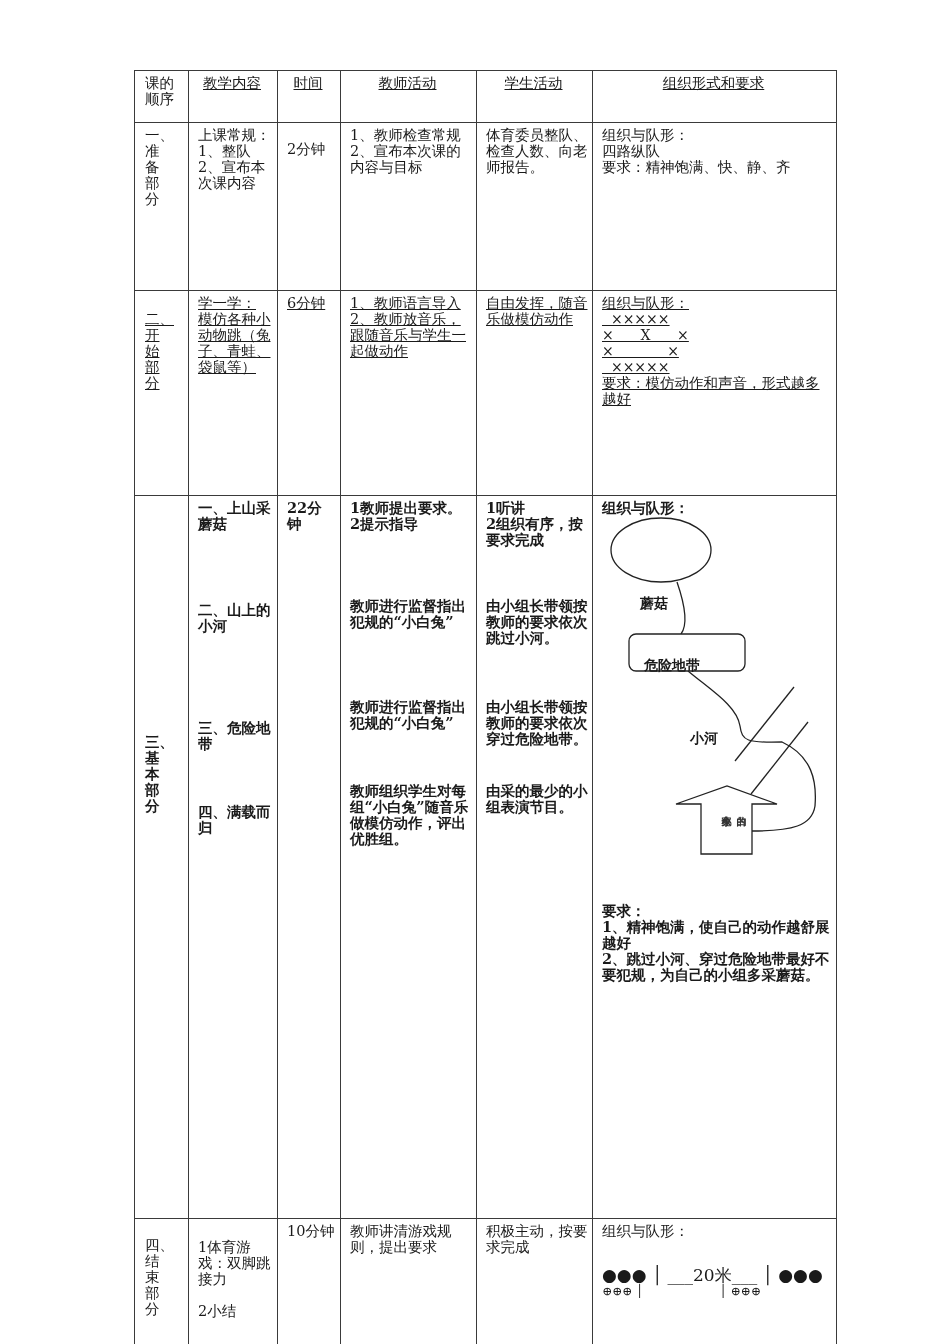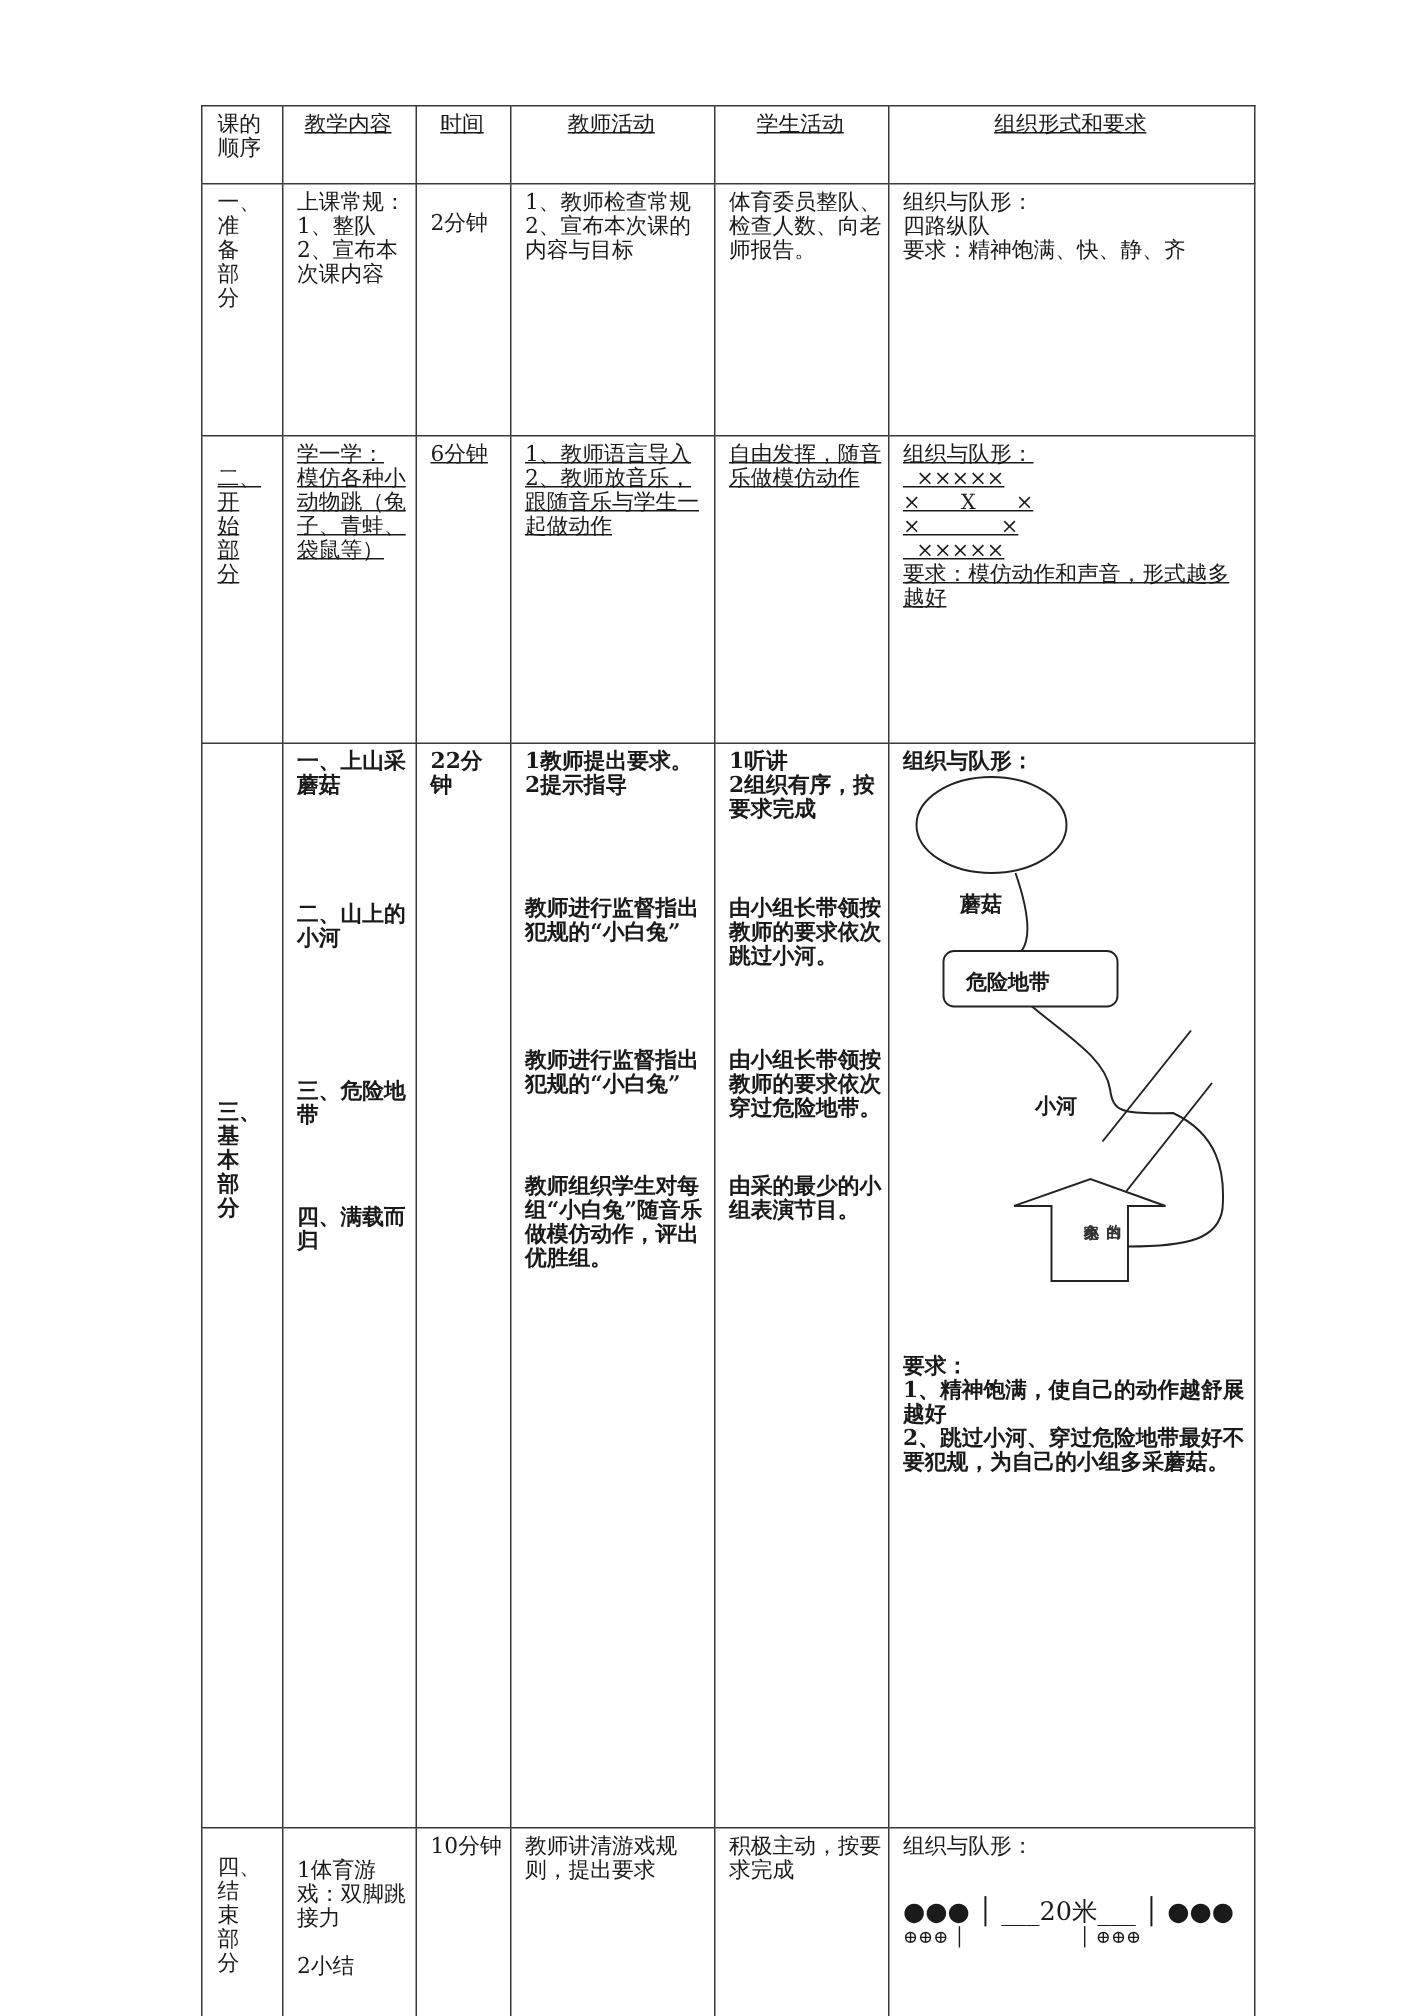--- a/index.html
+++ b/index.html
@@ -13,21 +13,21 @@
   .r1 td { height: 149px; }
   .r2 td { height: 200px; text-decoration: underline; }
   .r3 td { height: 548px; font-weight: bold; }
   .r4 td { height: 151px; }
   .seq { padding-left: 10px !important; padding-right: 2px !important; }
   .block { display: block; }
   .diagram { position: relative; width: 240px; height: 380px; }
   .diagram svg { position: absolute; left: 0; top: 0; }
   .ellipse-label, .box-label, .river-label, .house-label { position: absolute; font-family: "DejaVu Sans", "Liberation Sans", sans-serif; }
   .ellipse-label { left: 38px; top: 35px; font-size: 14px; margin-top: 44px; }
-  .box-label { left: 42px; top: 131px; font-size: 14px; }
+  .box-label { left: 42px; top: 141px; font-size: 14px; }
   .river-label { left: 88px; top: 214px; font-size: 14px; }
   .house-label { font-size: 10px; line-height: 13px; color: #333; writing-mode: vertical-rl; }
   .lineup { font-size: 14px; line-height: 16px; white-space: pre; }
   .dots { font-size: 17px; letter-spacing: 0px; margin-top: 16px; }
   .plus { font-size: 12px; }
 </style>
 </head>
 <body>
 
 <div class="page">

